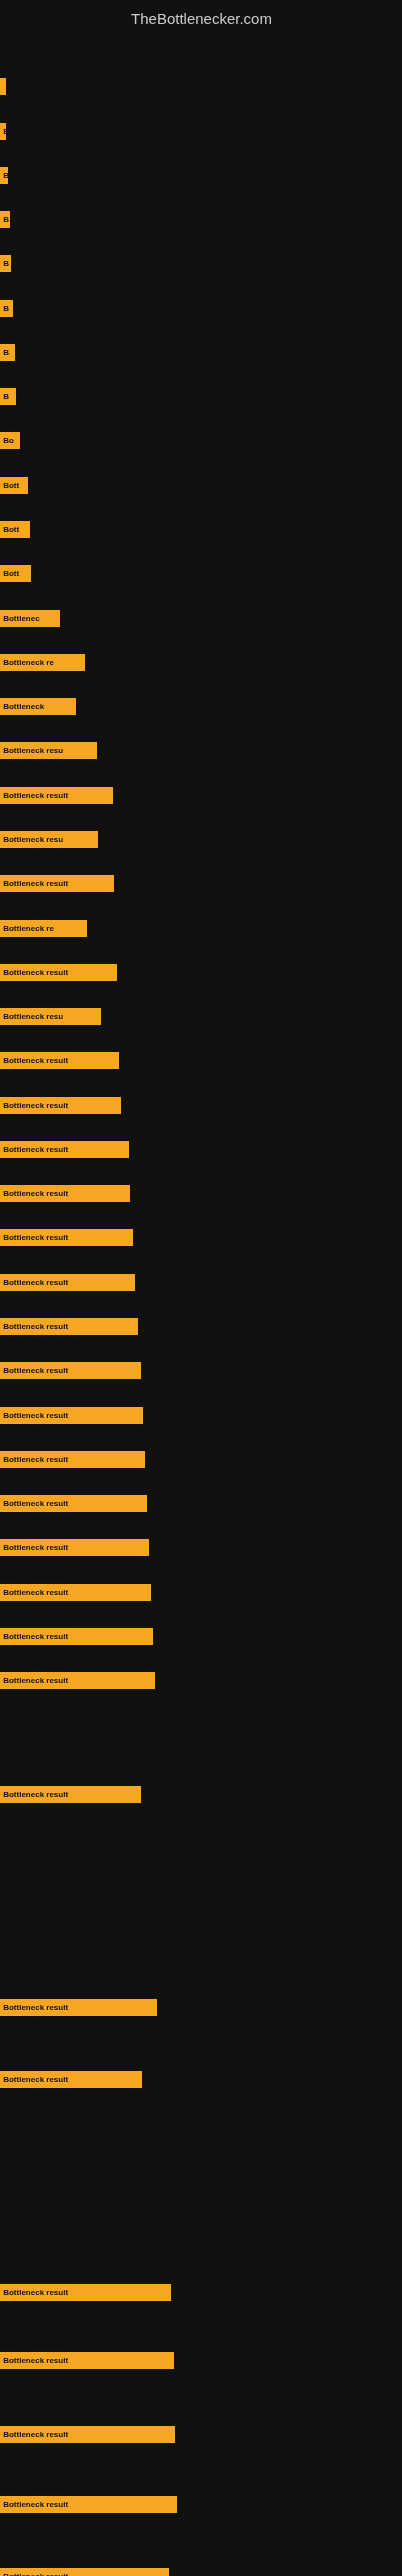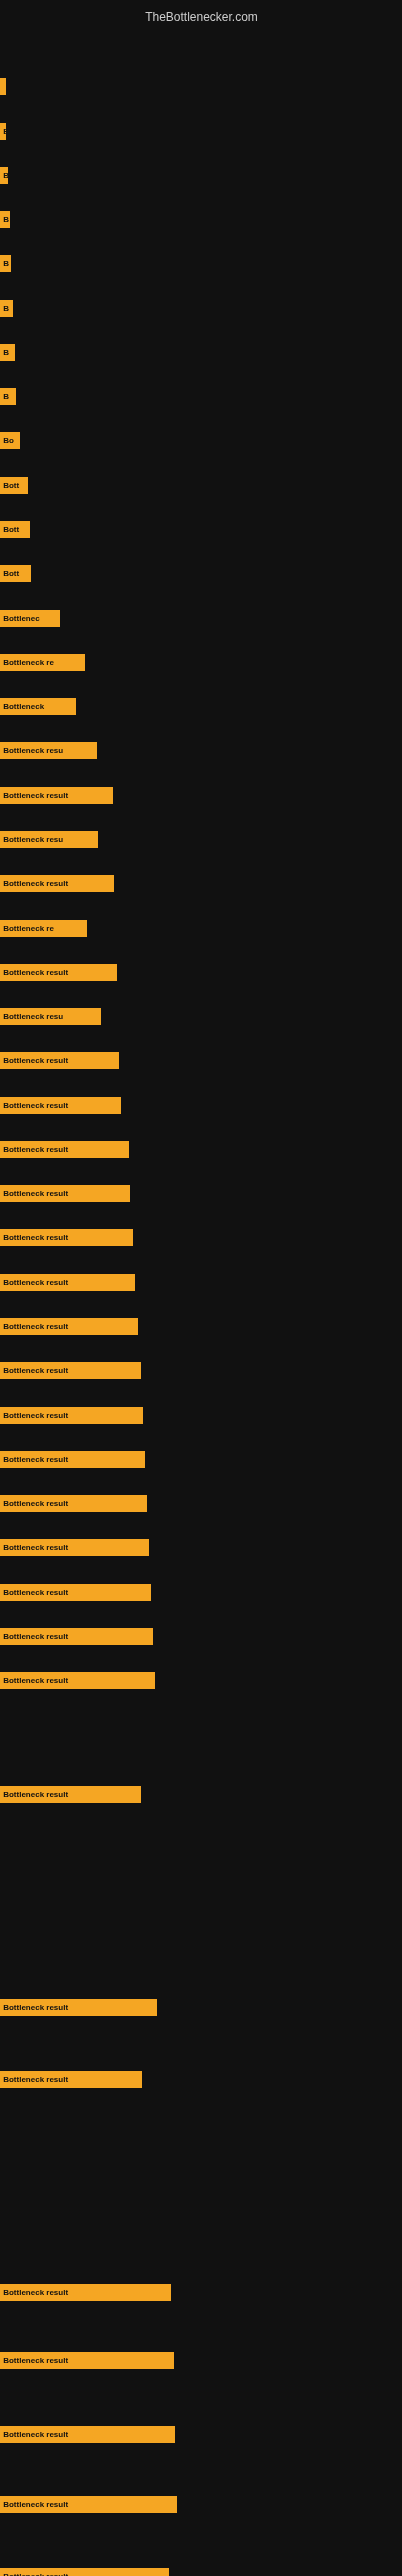--- a/index.html
+++ b/index.html
@@ -12,21 +12,21 @@
       width: 403px;
       min-height: 2576px;
       background-color: #111111;
       font-family: Arial, sans-serif;
       position: relative;
       overflow-x: hidden;
     }
 
     .site-title {
       color: #cccccc;
-      font-size: 12px;
+      font-size: 15px;
       text-align: center;
       padding: 6.4px 0;
       position: absolute;
       top: 4px;
       width: 100%;
     }
 
     .bars-container {
       position: absolute;
       top: 32px;

